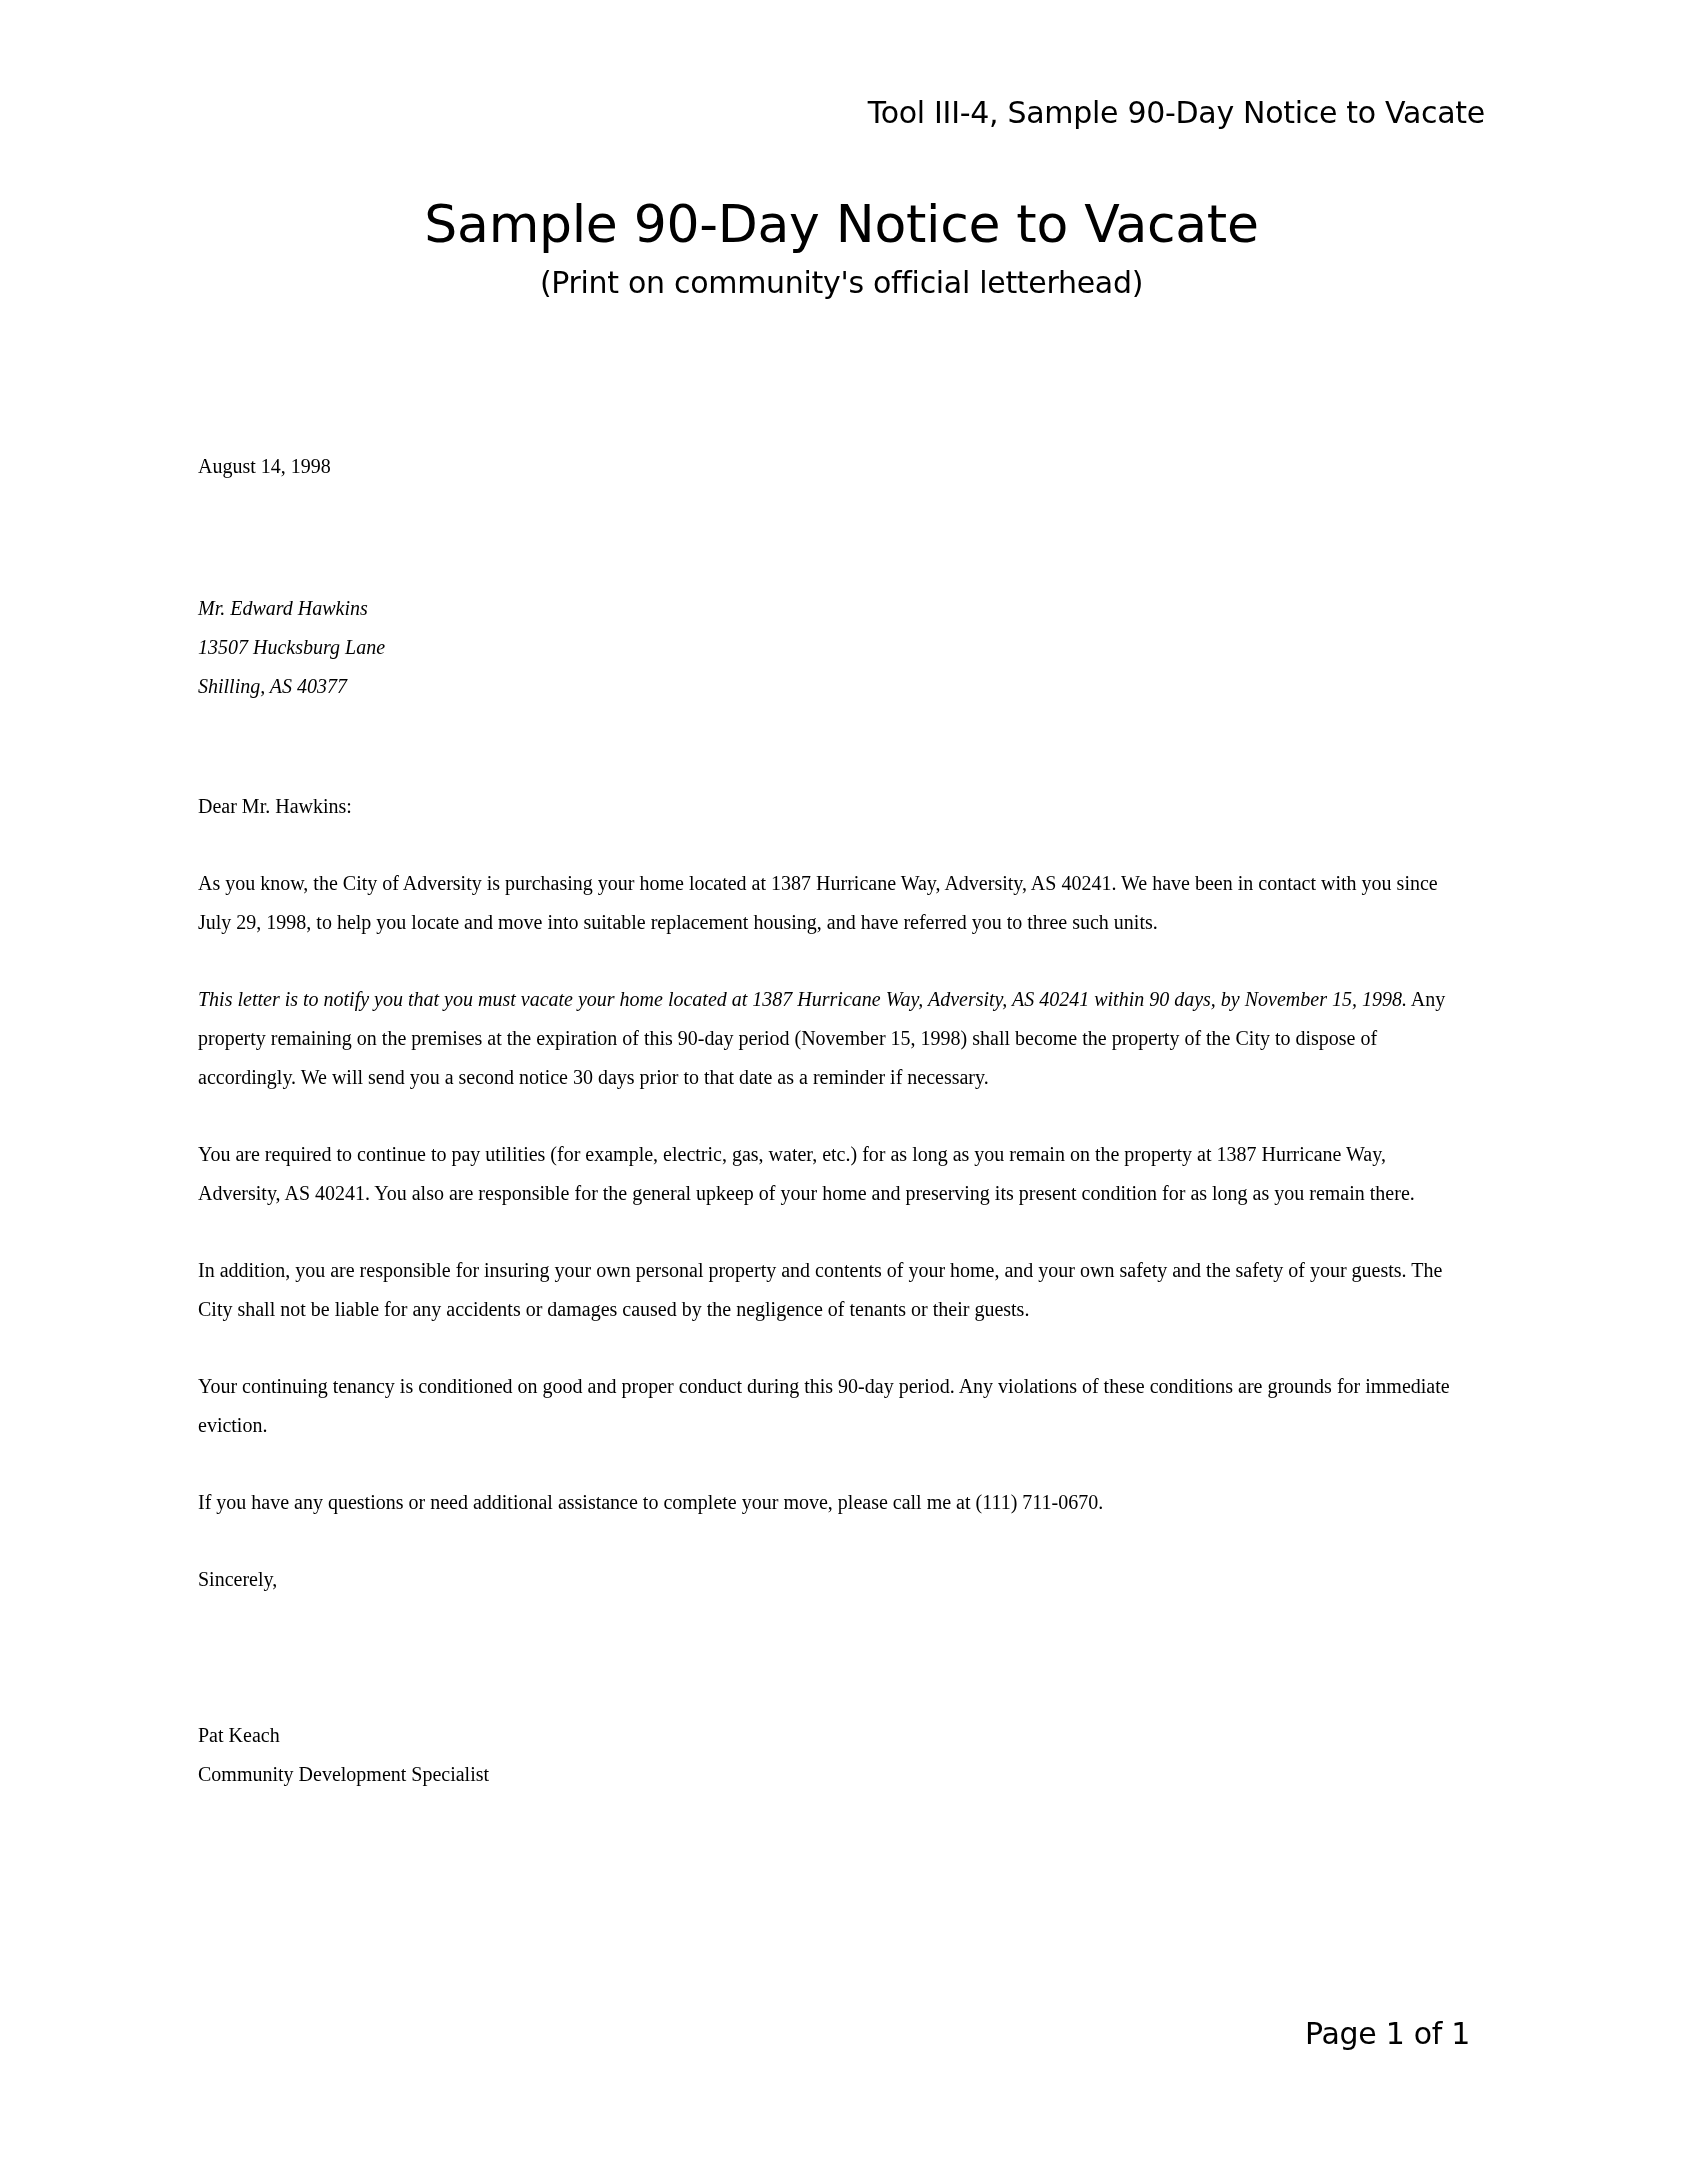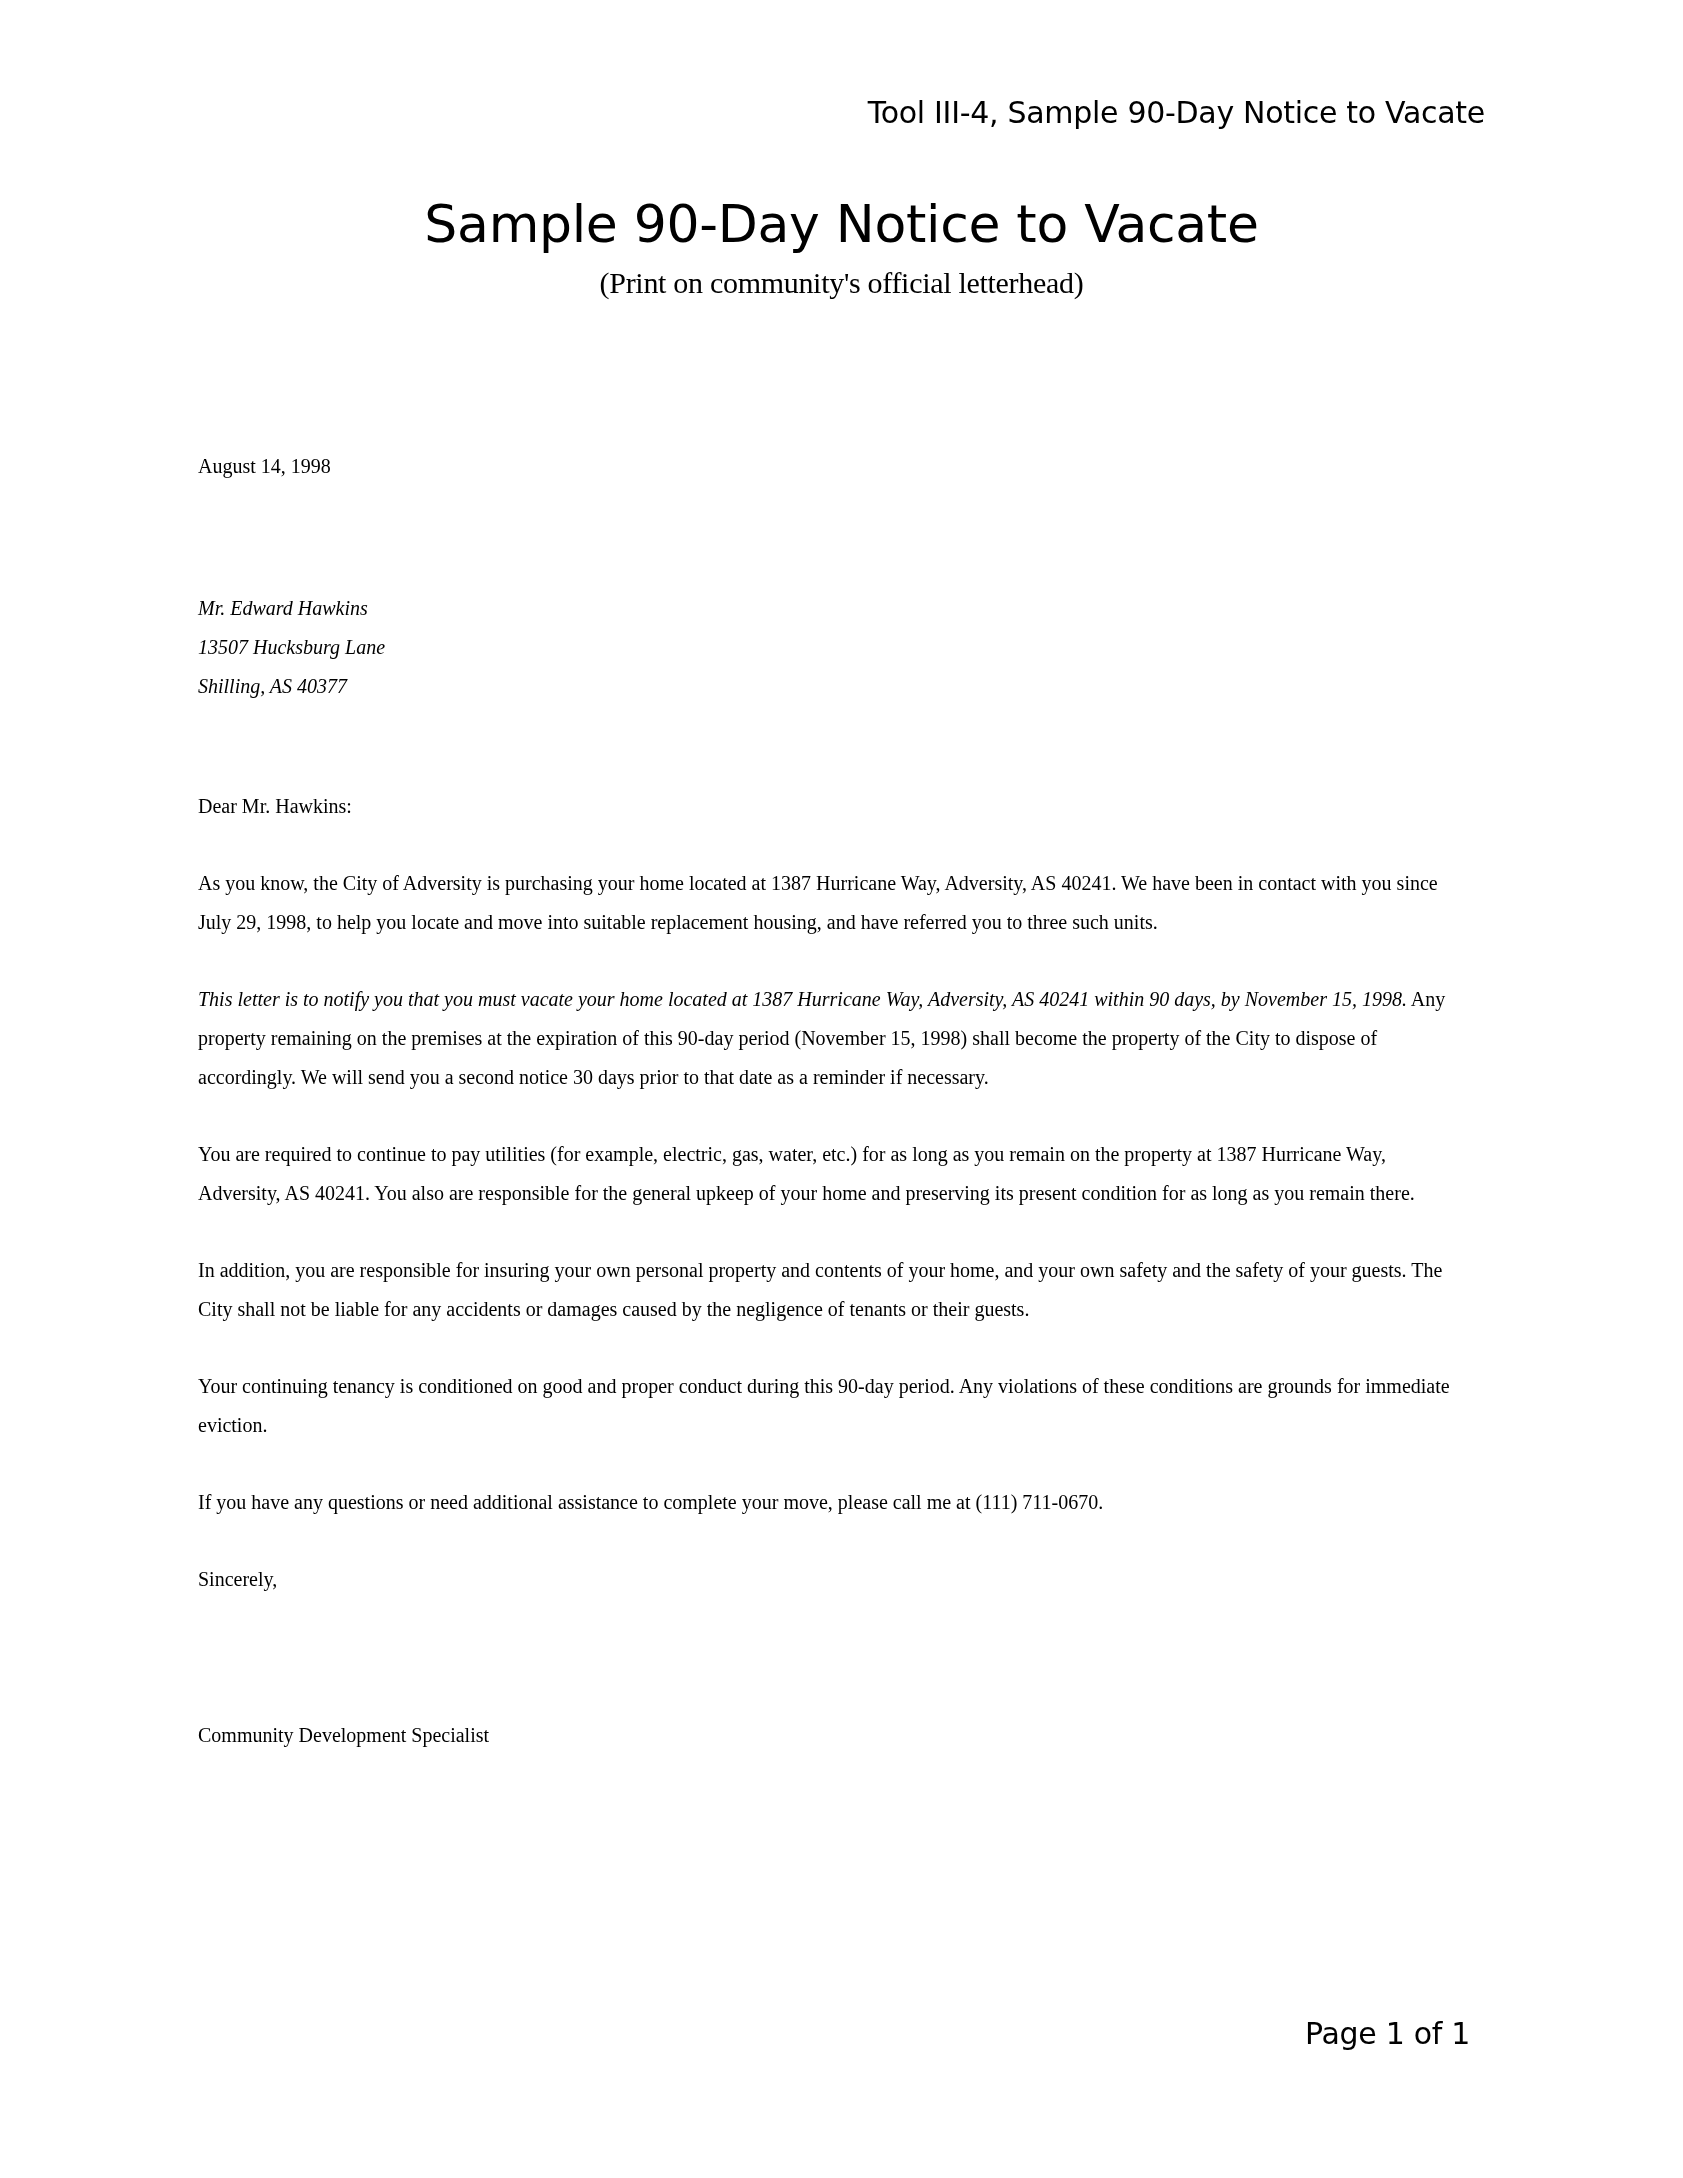--- a/index.html
+++ b/index.html
@@ -52,21 +52,20 @@
   }
 
   .doc-subtitle {
     position: absolute;
     top: 265px;
     left: 0;
     right: 0;
     text-align: center;
     font-size: 30px;
     line-height: 1.2;
-    font-family: Liberation Serif, serif;
   }
 
   
   .letter {
     position: absolute;
     top: 447px;
     left: 198px;
     width: 1272px;
     font-size: 20px;
     line-height: 39px;
@@ -150,20 +149,21 @@
 
     <p class="para">In addition, you are responsible for insuring your own personal property and contents of your home, and your own safety and the safety of your guests. The City shall not be liable for any accidents or damages caused by the negligence of tenants or their guests.</p>
 
     <p class="para">Your continuing tenancy is conditioned on good and proper conduct during this 90-day period. Any violations of these conditions are grounds for immediate eviction.</p>
 
     <p class="para">If you have any questions or need additional assistance to complete your move, please call me at (111) 711-0670.</p>
 
     <div class="closing">Sincerely,</div>
 
     <div class="signature-block">
+      <div>Pat Keach</div>
       <div>Community Development Specialist</div>
     </div>
 
   </div>
 
   <div class="doc-footer hand">Page 1 of 1</div>
 
 </div>
 
 

